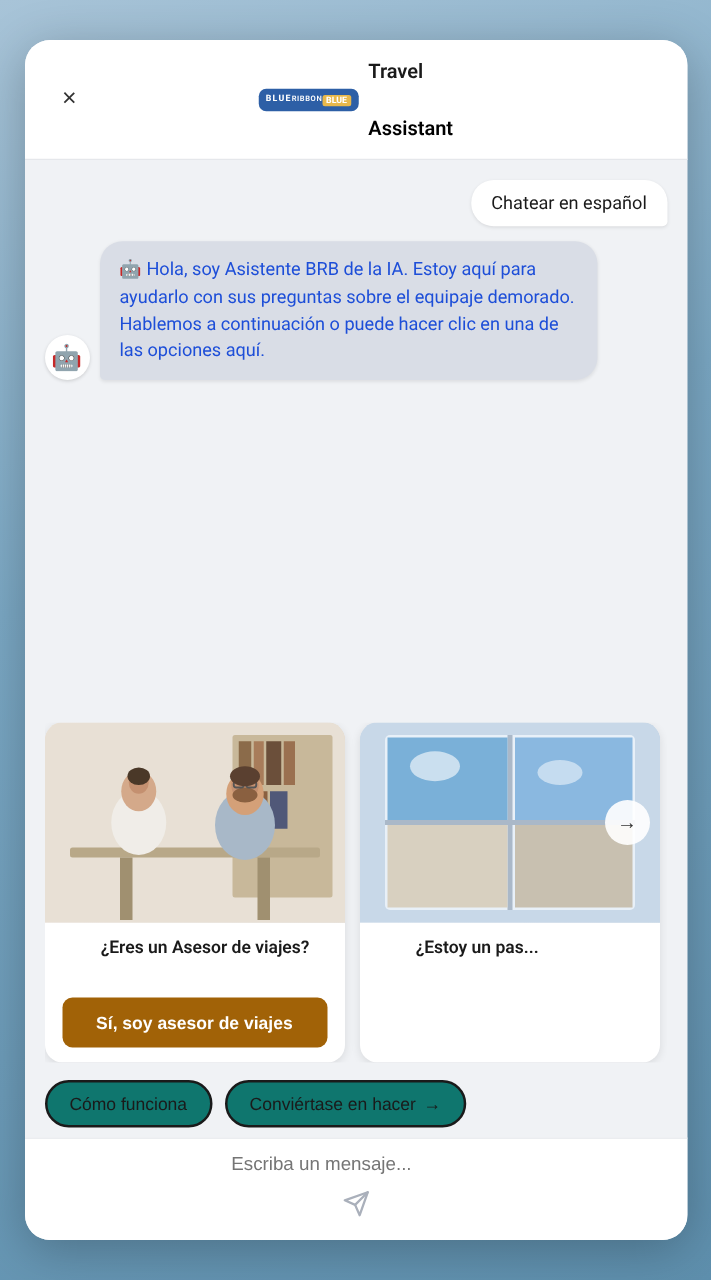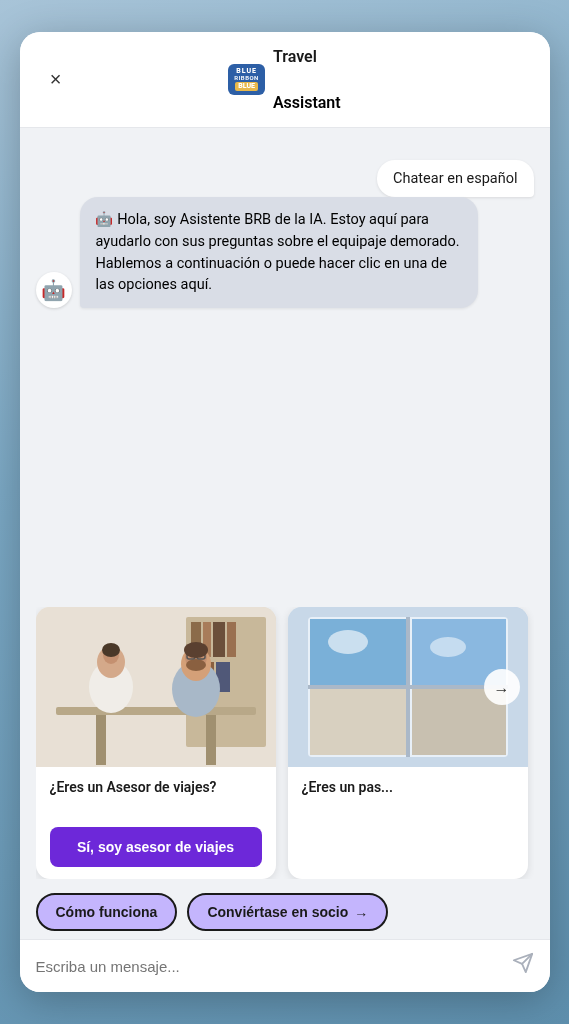--- a/index.html
+++ b/index.html
@@ -50,21 +50,21 @@
       align-items: center;
       gap: 8px;
       flex: 1;
       justify-content: center;
     }
     .logo-badge {
       background: #2d5fa6;
       border-radius: 6px;
       padding: 4px 6px;
       display: flex;
-      flex-direction: column;
+      flex-direction: row;
       align-items: center;
       line-height: 1;
     }
     .logo-badge .blue-text {
       color: #fff;
       font-size: 7px;
       font-weight: 800;
       letter-spacing: 1px;
     }
     .logo-badge .ribbon-text {
@@ -96,24 +96,24 @@
     .header-title .assistant {
       font-size: 16px;
       font-weight: 600;
       color: #000000;
       line-height: 1.1;
     }
     
     .messages-area {
       flex: 1;
       overflow-y: auto;
-      padding: 32px 16px;
+      padding: 16px 16px;
       display: flex;
       flex-direction: column;
-      gap: 0;
+      gap: 12px;
     }
     
     .msg-user {
       align-self: flex-end;
       background: #fff;
       border-radius: 18px 18px 4px 18px;
       padding: 10px 16px;
       font-size: 14.5px;
       color: #1a1a1a;
       max-width: 70%;
@@ -135,21 +135,21 @@
       justify-content: center;
       font-size: 20px;
       flex-shrink: 0;
       box-shadow: 0 1px 3px rgba(0,0,0,0.15);
     }
     .msg-bot {
       background: #d9dde6;
       border-radius: 18px 18px 18px 4px;
       padding: 12px 16px;
       font-size: 14.5px;
-      color: #000000;
+      color: #1d4ed8;
       max-width: 80%;
       line-height: 1.5;
       box-shadow: 0 1px 3px rgba(0,0,0,0.08);
     }
     
     .cards-section {
       flex-shrink: 0;
       padding: 0 16px;
     }
     .cards-scroll {
@@ -188,24 +188,25 @@
     }
     .card-body {
       padding: 12px 14px;
     }
     .card-question {
       font-size: 14px;
       font-weight: 600;
       color: #1a1a1a;
       margin-bottom: 12px;
       min-height: 36px;
+      margin-left: 31px;
     }
     .card-btn {
       width: 100%;
-      background: #6d28d9;
+      background: #a16207;
       color: #fff;
       border: none;
       border-radius: 8px;
       padding: 12px;
       font-size: 14px;
       font-weight: 600;
       cursor: pointer;
       text-align: center;
     }
     
@@ -227,43 +228,44 @@
     }
     
     .quick-actions {
       flex-shrink: 0;
       padding: 14px 16px 8px;
       display: flex;
       gap: 10px;
       flex-wrap: wrap;
     }
     .quick-btn {
-      background: #c4b5fd;
+      background: #0f766e;
       border: 2px solid #1a1a1a;
       border-radius: 50px;
       padding: 9px 18px;
       font-size: 14px;
-      font-weight: 700;
+      font-weight: 400;
       color: #1a1a1a;
       cursor: pointer;
       display: flex;
       align-items: center;
       gap: 6px;
       white-space: nowrap;
       text-align: center;
     }
     
     .input-area {
       flex-shrink: 0;
       background: #fff;
       padding: 12px 16px;
       display: flex;
       align-items: center;
       gap: 12px;
       border-top: 1px solid #e5e7eb;
+      flex-direction: column;
     }
     .msg-input {
       flex: 1;
       border: none;
       outline: none;
       font-size: 15px;
       color: #aaa;
       background: transparent;
     }
     .send-btn {
@@ -376,32 +378,32 @@
 
             <ellipse cx="60" cy="35" rx="20" ry="12" fill="rgba(255,255,255,0.6)"></ellipse>
             <ellipse cx="160" cy="40" rx="18" ry="10" fill="rgba(255,255,255,0.5)"></ellipse>
 
             <rect x="22" y="82" width="96" height="66" fill="#d8d0c0"></rect>
             <rect x="124" y="82" width="94" height="66" fill="#c8c0b0"></rect>
           </svg>
           <div class="card-arrow">→</div>
         </div>
         <div class="card-body">
-          <div class="card-question">¿Eres un pas...</div>
+          <div class="card-question">¿Estoy un pas...</div>
         </div>
       </div>
     </div>
   </div>
 
   <div class="quick-actions">
     <button class="quick-btn">
       <span>Cómo funciona</span>
     </button>
     <button class="quick-btn">
-      <span>Conviértase en socio</span>
+      <span>Conviértase en hacer</span>
       <span>→</span>
     </button>
   </div>
 
   <div class="input-area">
     <input class="msg-input" type="text" placeholder="Escriba un mensaje..." style="">
     <button class="send-btn">
       <span>
         <svg width="22" height="22" viewBox="0 0 24 24" fill="none" xmlns="http://www.w3.org/2000/svg">
           <path d="M22 2L11 13" stroke="#aab0bb" stroke-width="2" stroke-linecap="round" stroke-linejoin="round"></path>

